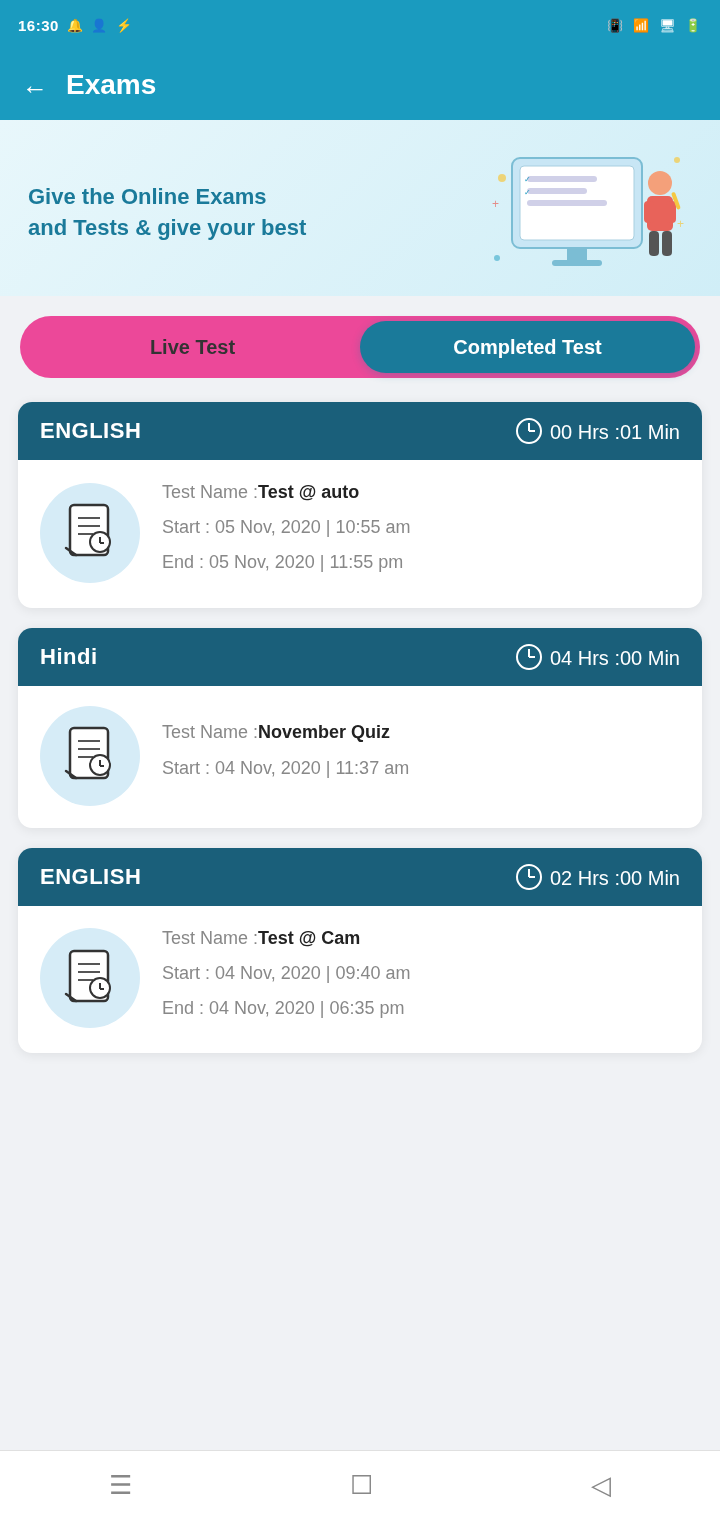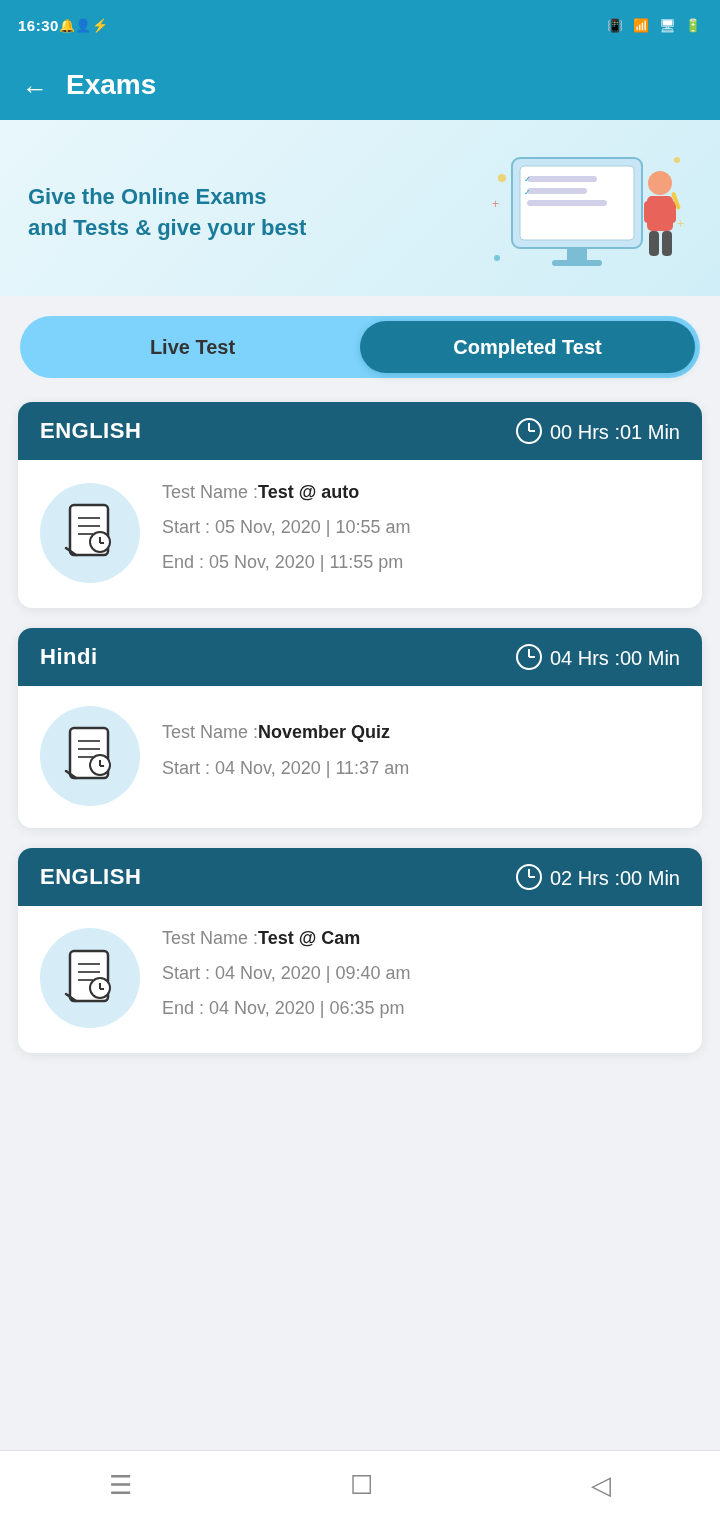--- a/index.html
+++ b/index.html
@@ -16,21 +16,21 @@
     .status-bar {
       background: #1a9bbf;
       height: 50px;
       display: flex;
       align-items: center;
       justify-content: space-between;
       padding: 0 18px;
       color: white;
       font-size: 15px;
     }
-    .status-bar-left { font-weight: 600; letter-spacing: 0.5px; display: flex; align-items: center; }
+    .status-bar-left { font-weight: 600; letter-spacing: 0.5px; display: flex; align-items: center; gap: 8px; }
     .status-bar-right { display: flex; align-items: center; gap: 10px; }
 
     
     .header {
       background: #1a9bbf;
       height: 70px;
       display: flex;
       align-items: center;
       padding: 0 22px;
       gap: 18px;
@@ -70,21 +70,21 @@
       width: 200px;
       height: 130px;
       position: relative;
       flex-shrink: 0;
     }
 
     
     .tab-toggle {
       display: flex;
       margin: 20px 20px 10px 20px;
-      background: #7dd3fc;
+      background: #ec4899;
       border-radius: 50px;
       padding: 5px;
       height: 62px;
     }
     .tab-btn {
       flex: 1;
       border: none;
       border-radius: 50px;
       font-size: 20px;
       font-weight: 600;

